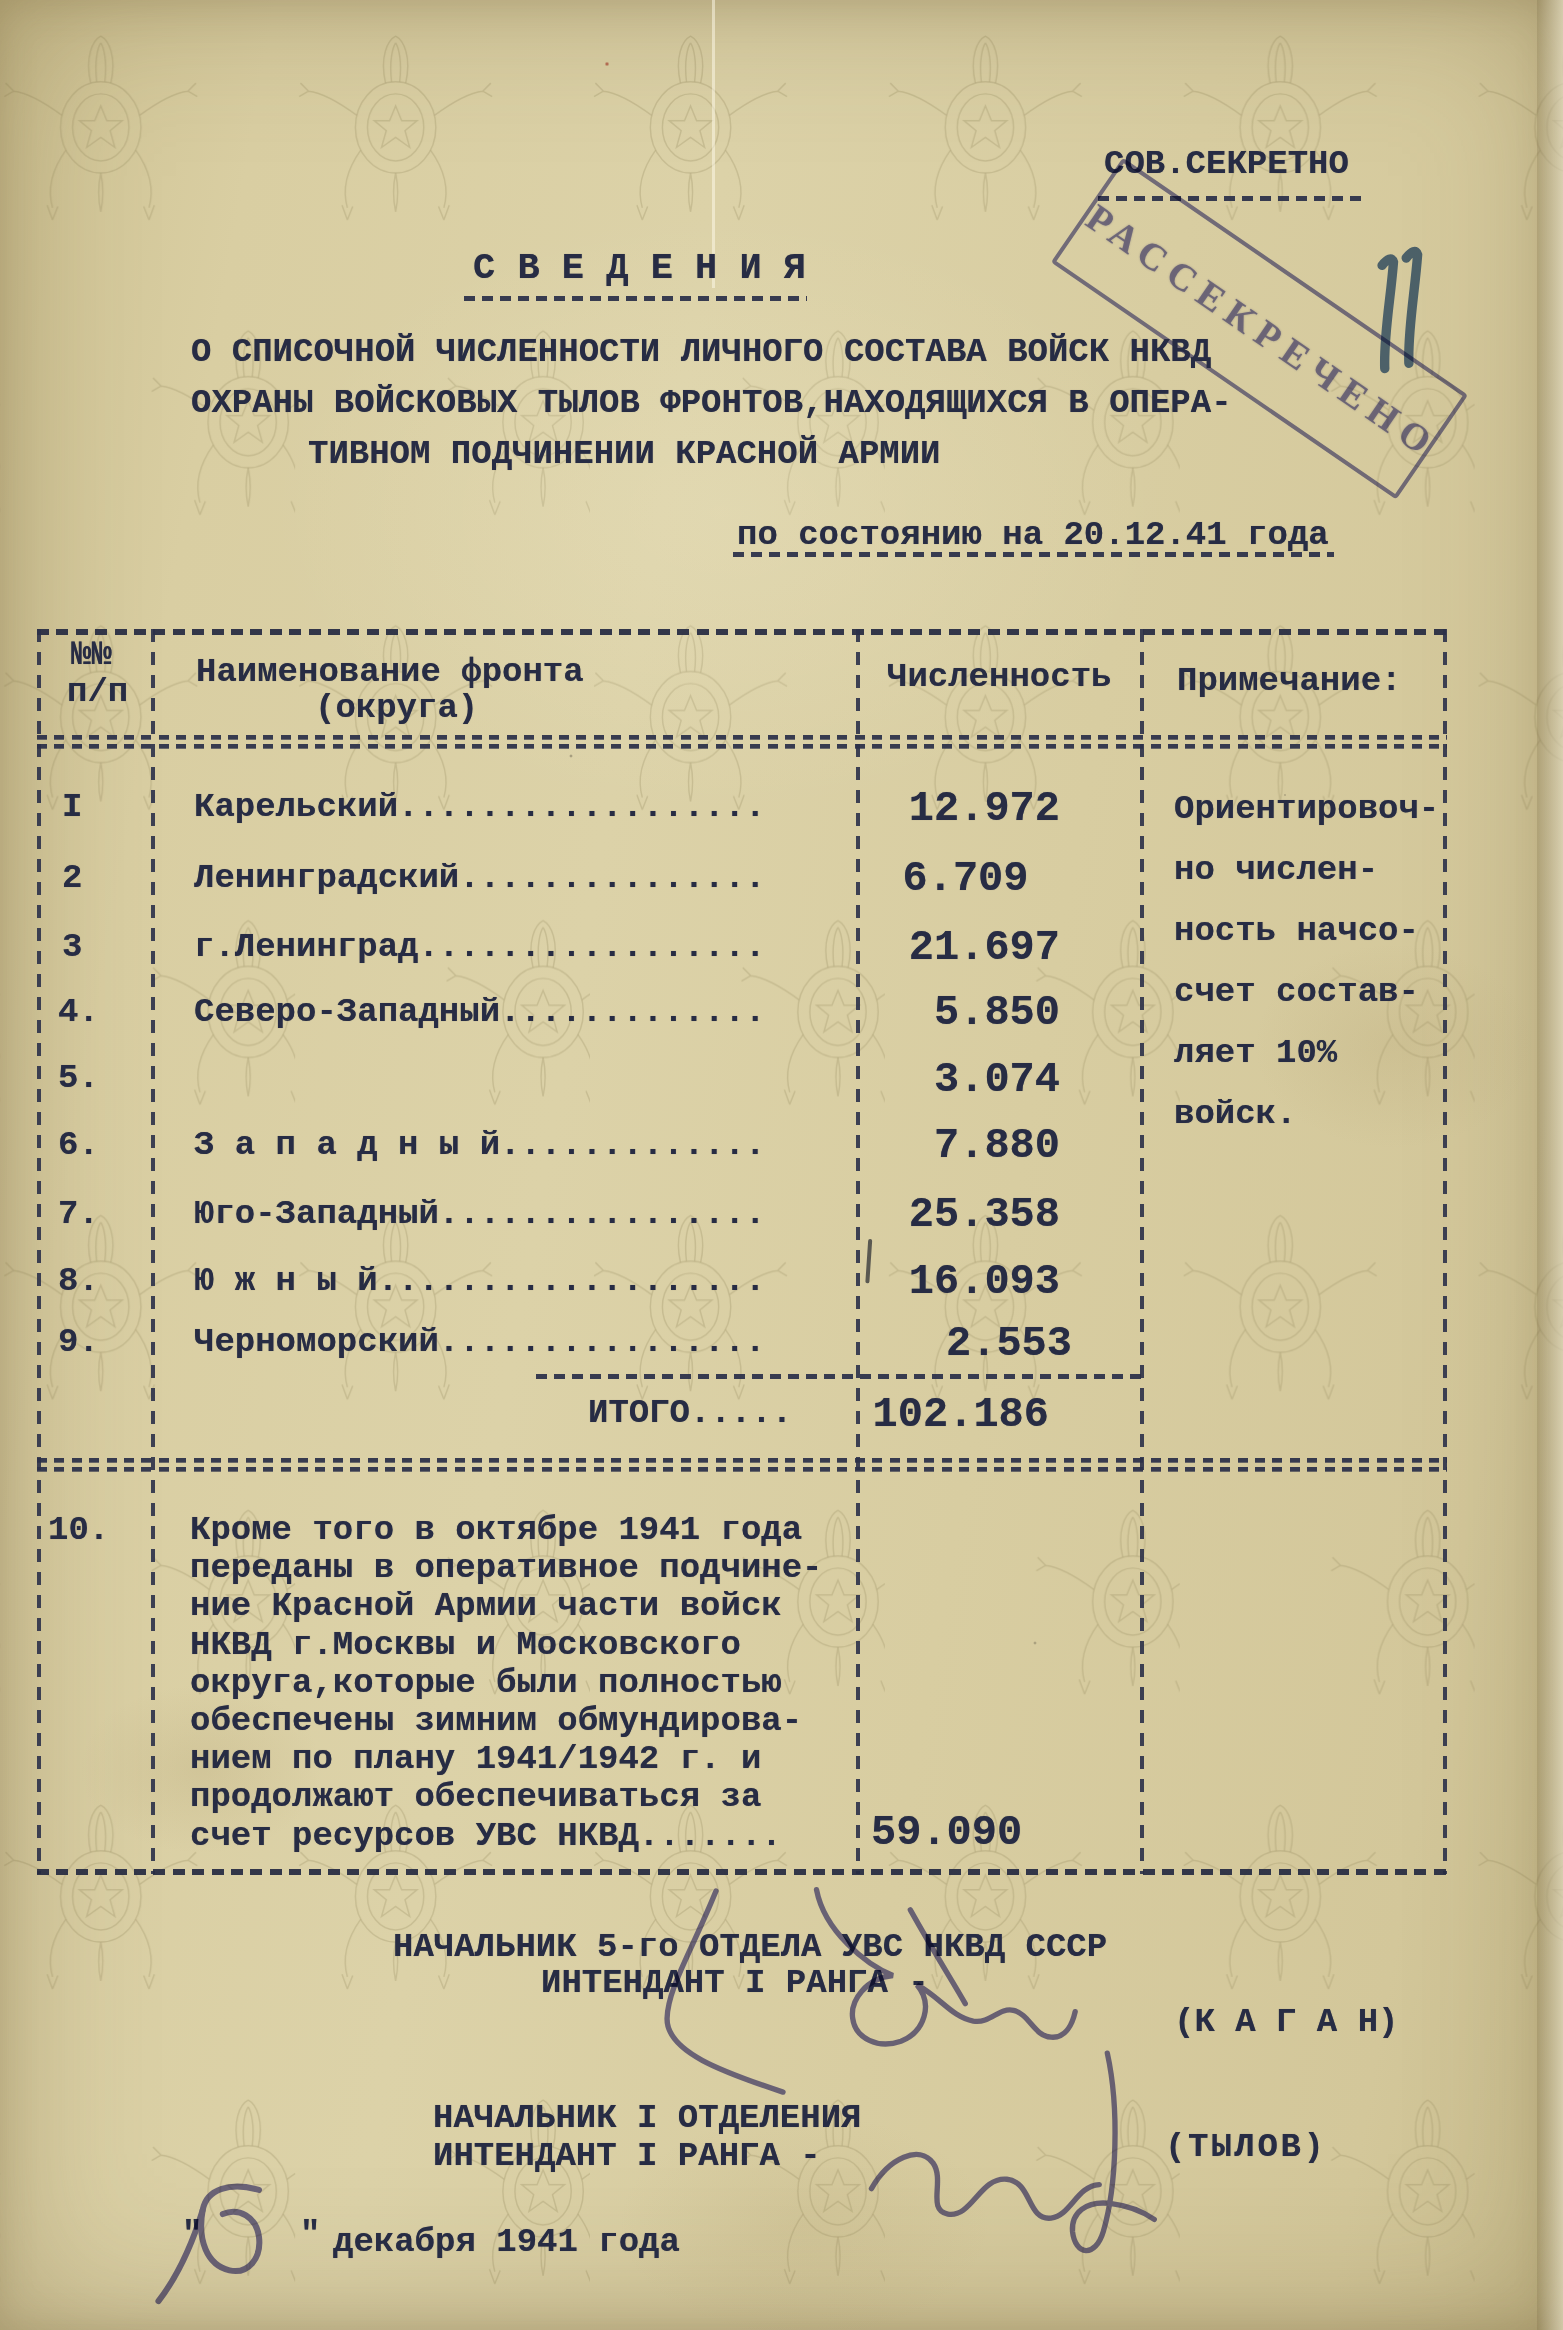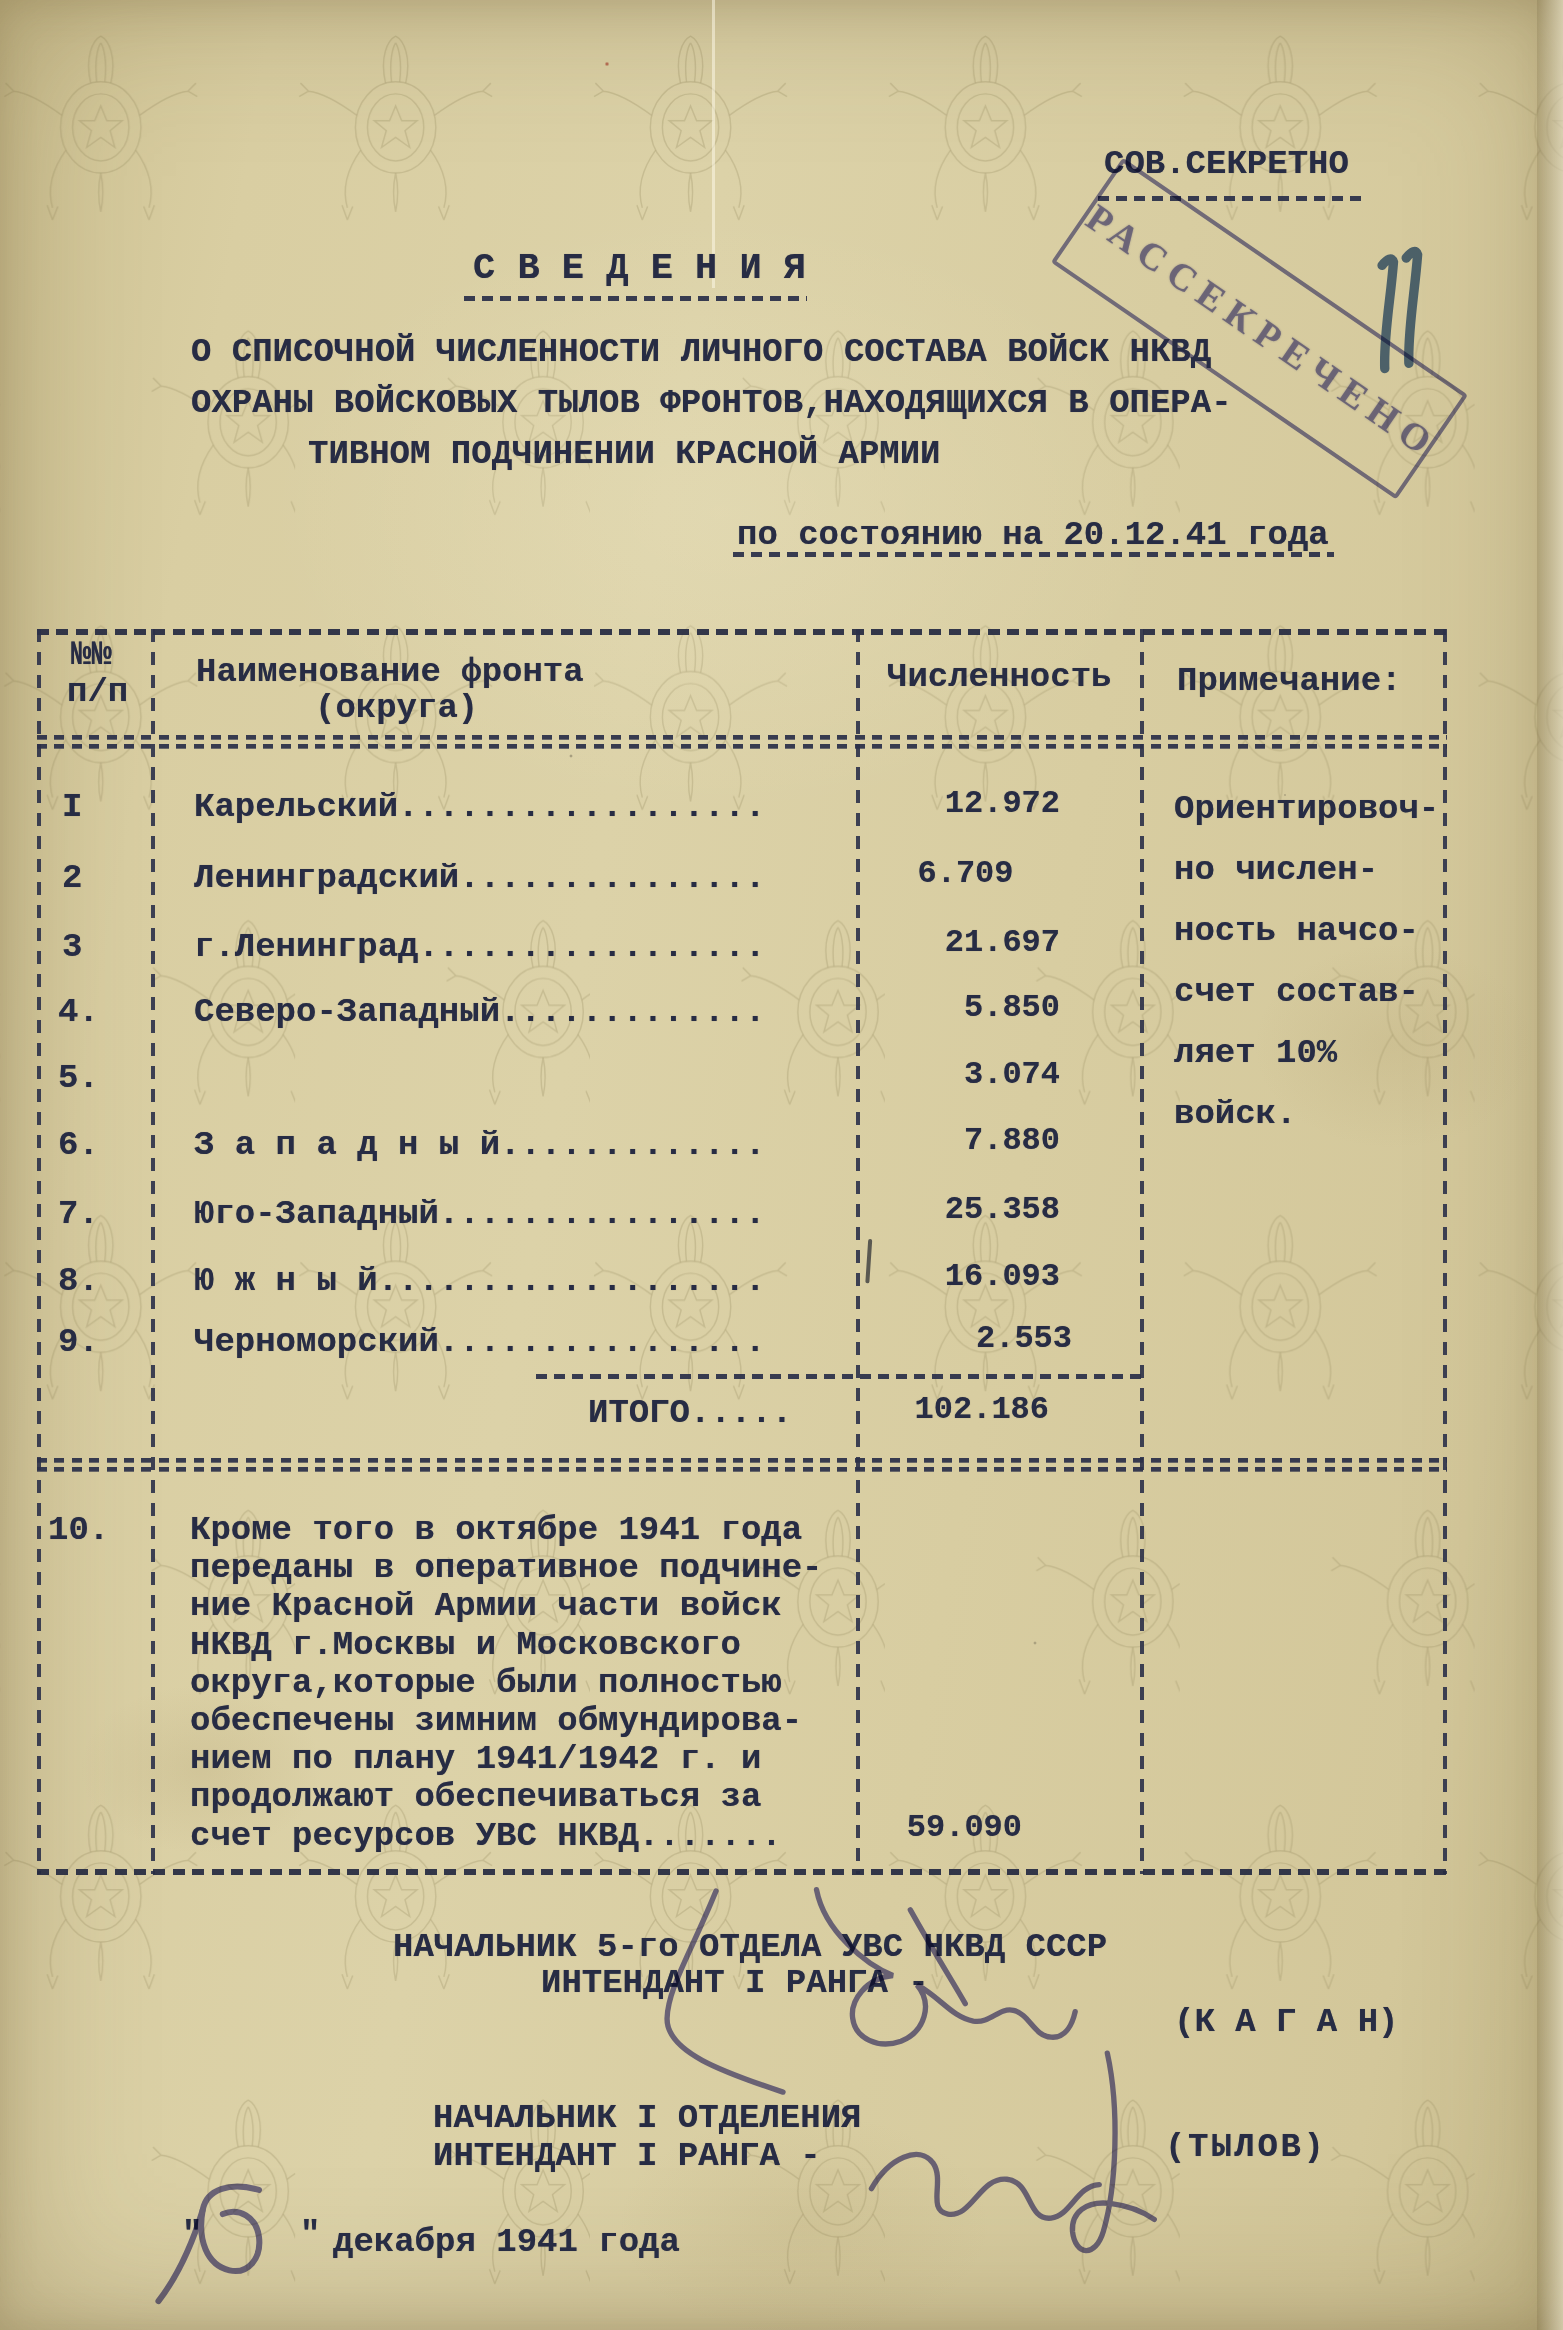--- a/index.html
+++ b/index.html
@@ -17,21 +17,21 @@
       radial-gradient(circle 2.7px at 571px 756px, rgba(60,55,45,.55), rgba(0,0,0,0) 70%),
       radial-gradient(circle 2.7px at 1035px 1643px, rgba(60,55,45,.45), rgba(0,0,0,0) 70%),
       radial-gradient(circle 2px at 1285px 795px, rgba(60,55,45,.4), rgba(0,0,0,0) 70%);
     box-shadow:inset 0 0 147px rgba(110,92,50,.38), inset -5.4px 0 40px rgba(110,92,50,.25);}
   .edge-right{position:absolute;top:0;right:0;width:27px;height:100%;
     background:linear-gradient(90deg,rgba(90,75,40,.18),rgba(250,246,225,.55));}
   .crease{position:absolute;left:712px;top:0;width:2.7px;height:288px;background:rgba(255,252,235,.5);}
   .t{position:absolute;font-weight:700;font-size:34px;line-height:1.08;color:#272c44;white-space:pre;
      text-shadow:0 0 0.7px rgba(39,44,68,.6);}
   .ttl{font-size:37px;}
-  .val{font-size:32px;text-align:right;}
+  .val{font-size:42px;text-align:right;}
   .dash1{position:absolute;height:4.7px;opacity:.93;
      background:repeating-linear-gradient(90deg,#2b3049 0 10.7px,rgba(0,0,0,0) 10.7px 18px);}
   .dash1.heavy{height:6px;background:repeating-linear-gradient(90deg,#262b42 0 12px,rgba(0,0,0,0) 12px 19.4px);}
   .dash2{position:absolute;height:14px;opacity:.93;background-repeat:no-repeat;
      background-image:repeating-linear-gradient(90deg,#2b3049 0 10px,rgba(0,0,0,0) 10px 17.4px),
                       repeating-linear-gradient(90deg,#2b3049 0 10px,rgba(0,0,0,0) 10px 17.4px);
      background-size:100% 4.7px,100% 4.7px;background-position:0 0,0 9.4px;}
   .vdash{position:absolute;width:4px;opacity:.9;
      background:repeating-linear-gradient(180deg,#2b3049 0 13.4px,rgba(0,0,0,0) 13.4px 23px);}
   .stamp{position:absolute;left:1050px;top:265px;width:402px;height:119px;transform:rotate(34.5deg);

